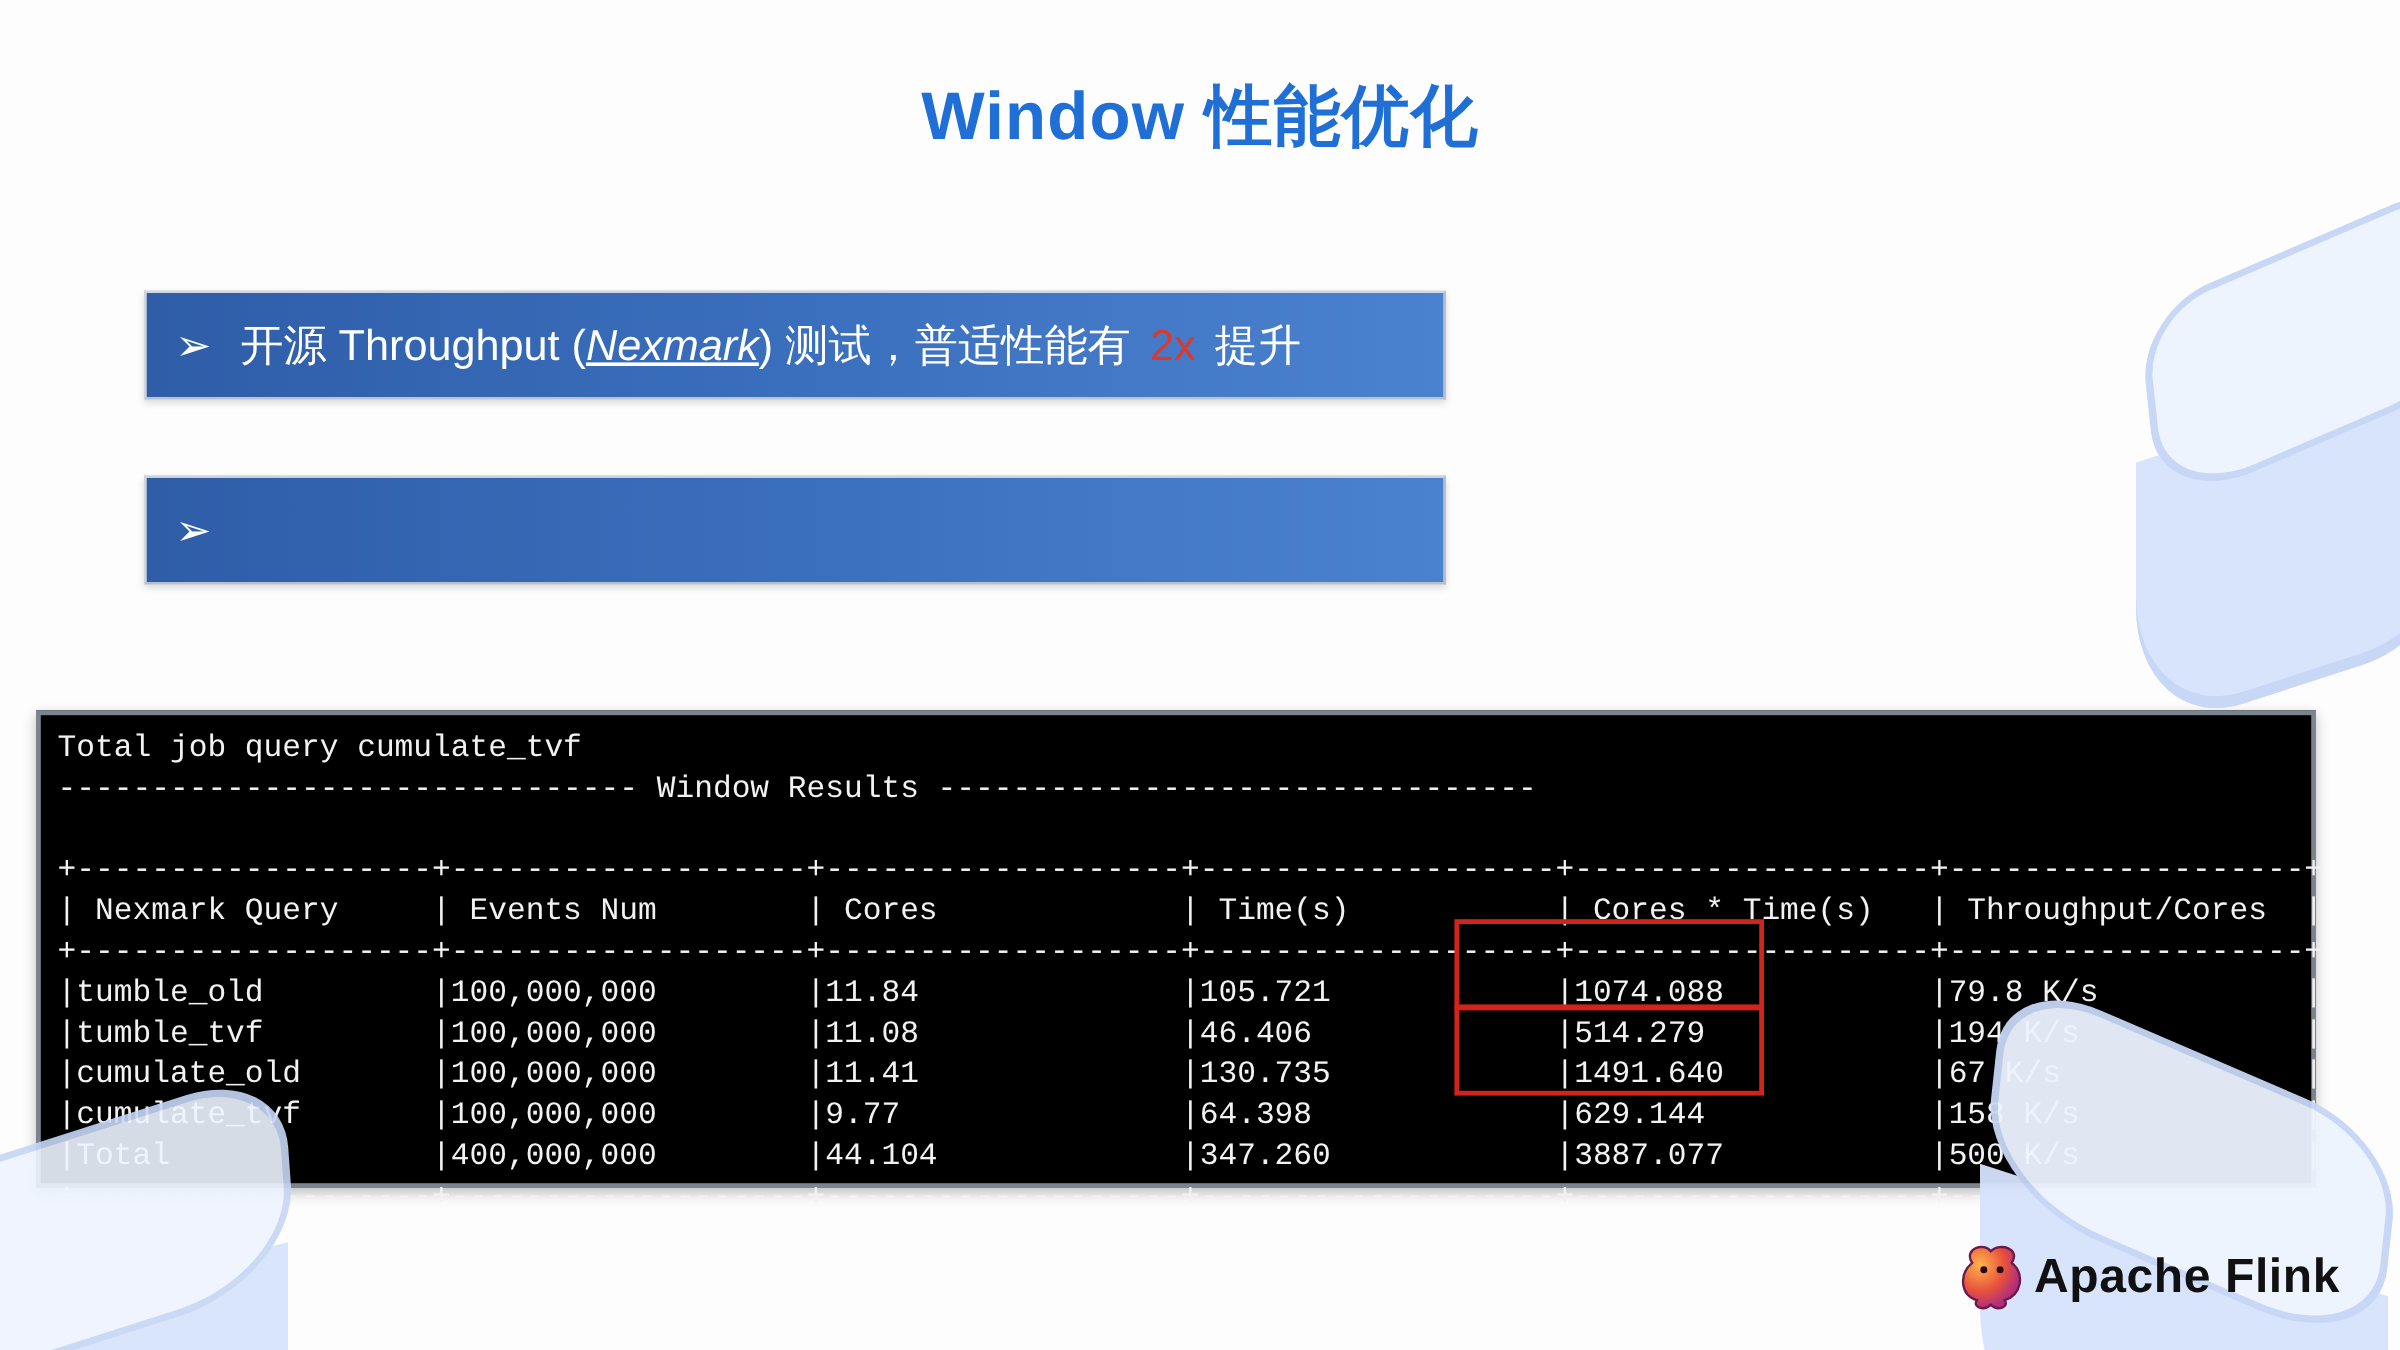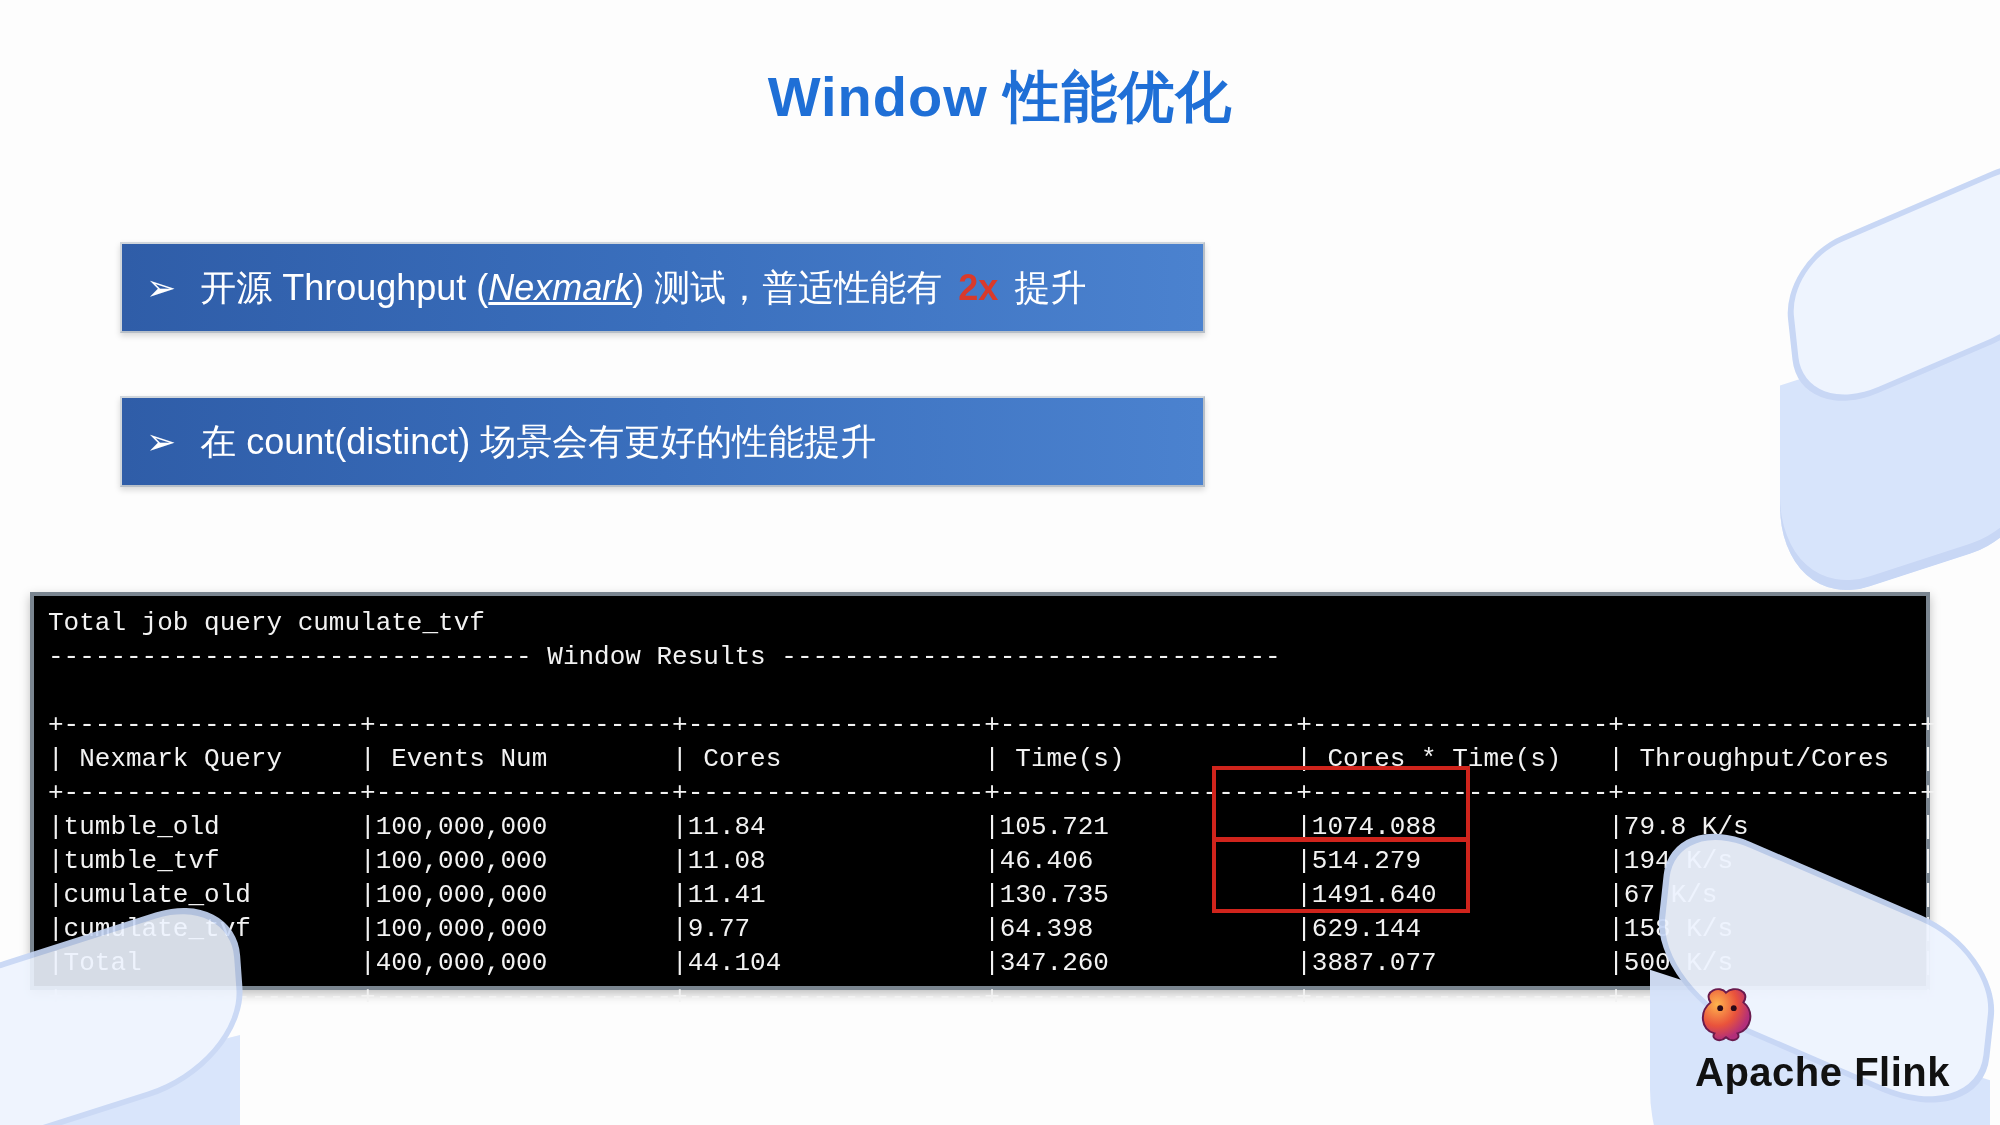--- a/index.html
+++ b/index.html
@@ -55,21 +55,21 @@
     line-height: 1.2;
   }
   .arrow {
     color: #ffffff;
     margin-right: 24px;
     font-size: 36px;
   }
   .underline { text-decoration: underline; font-style: italic; }
   .red2x {
     color: #d93a2b;
-    font-weight: 700;
+    font-weight: 400;
     margin: 5px 6px;
   }
 
   .terminal {
     position: absolute;
     left: 30px;
     top: 592px;
     width: 1900px;
     height: 398px;
     background: #000000;
@@ -179,24 +179,23 @@
     background: #d6e3fb;
     border-radius: 0 0 100px 100px / 0 0 120px 120px;
     transform: skewY(-14deg);
   }
 
   .footer-logo {
     position: absolute;
     right: 50px;
     bottom: 30px;
     display: flex;
-    align-items: flex-start;
+    align-items: center;
     gap: 5px;
     z-index: 10;
-    flex-direction: column;
   }
   .footer-logo .txt {
     font-size: 40px;
     font-weight: 800;
     color: #111;
     letter-spacing: 0.5px;
   }
   .squirrel {
     width: 62px;
     height: 62px;
@@ -214,21 +213,20 @@
       <span class="arrow">➢</span>
       <span>
         <span>开源 Throughput (</span><span class="underline">Nexmark</span><span>) 测试，普适性能有 </span><span class="red2x">2x</span><span> 提升</span>
       </span>
     </div>
   </div>
 
   <div class="bullet-box b2">
     <div class="bullet-content">
       <span class="arrow">➢</span>
-      <span>在 count(distinct) 场景会有更好的性能提升</span>
     </div>
   </div>
 
   <div class="terminal">
 <pre><span>Total job query cumulate_tvf</span>
 <span>------------------------------- Window Results --------------------------------</span>
 <span></span>
 <span>+-------------------+-------------------+-------------------+-------------------+-------------------+-------------------+</span>
 <span>| Nexmark Query     | Events Num        | Cores             | Time(s)           | Cores * Time(s)   | Throughput/Cores  |</span>
 <span>+-------------------+-------------------+-------------------+-------------------+-------------------+-------------------+</span>

